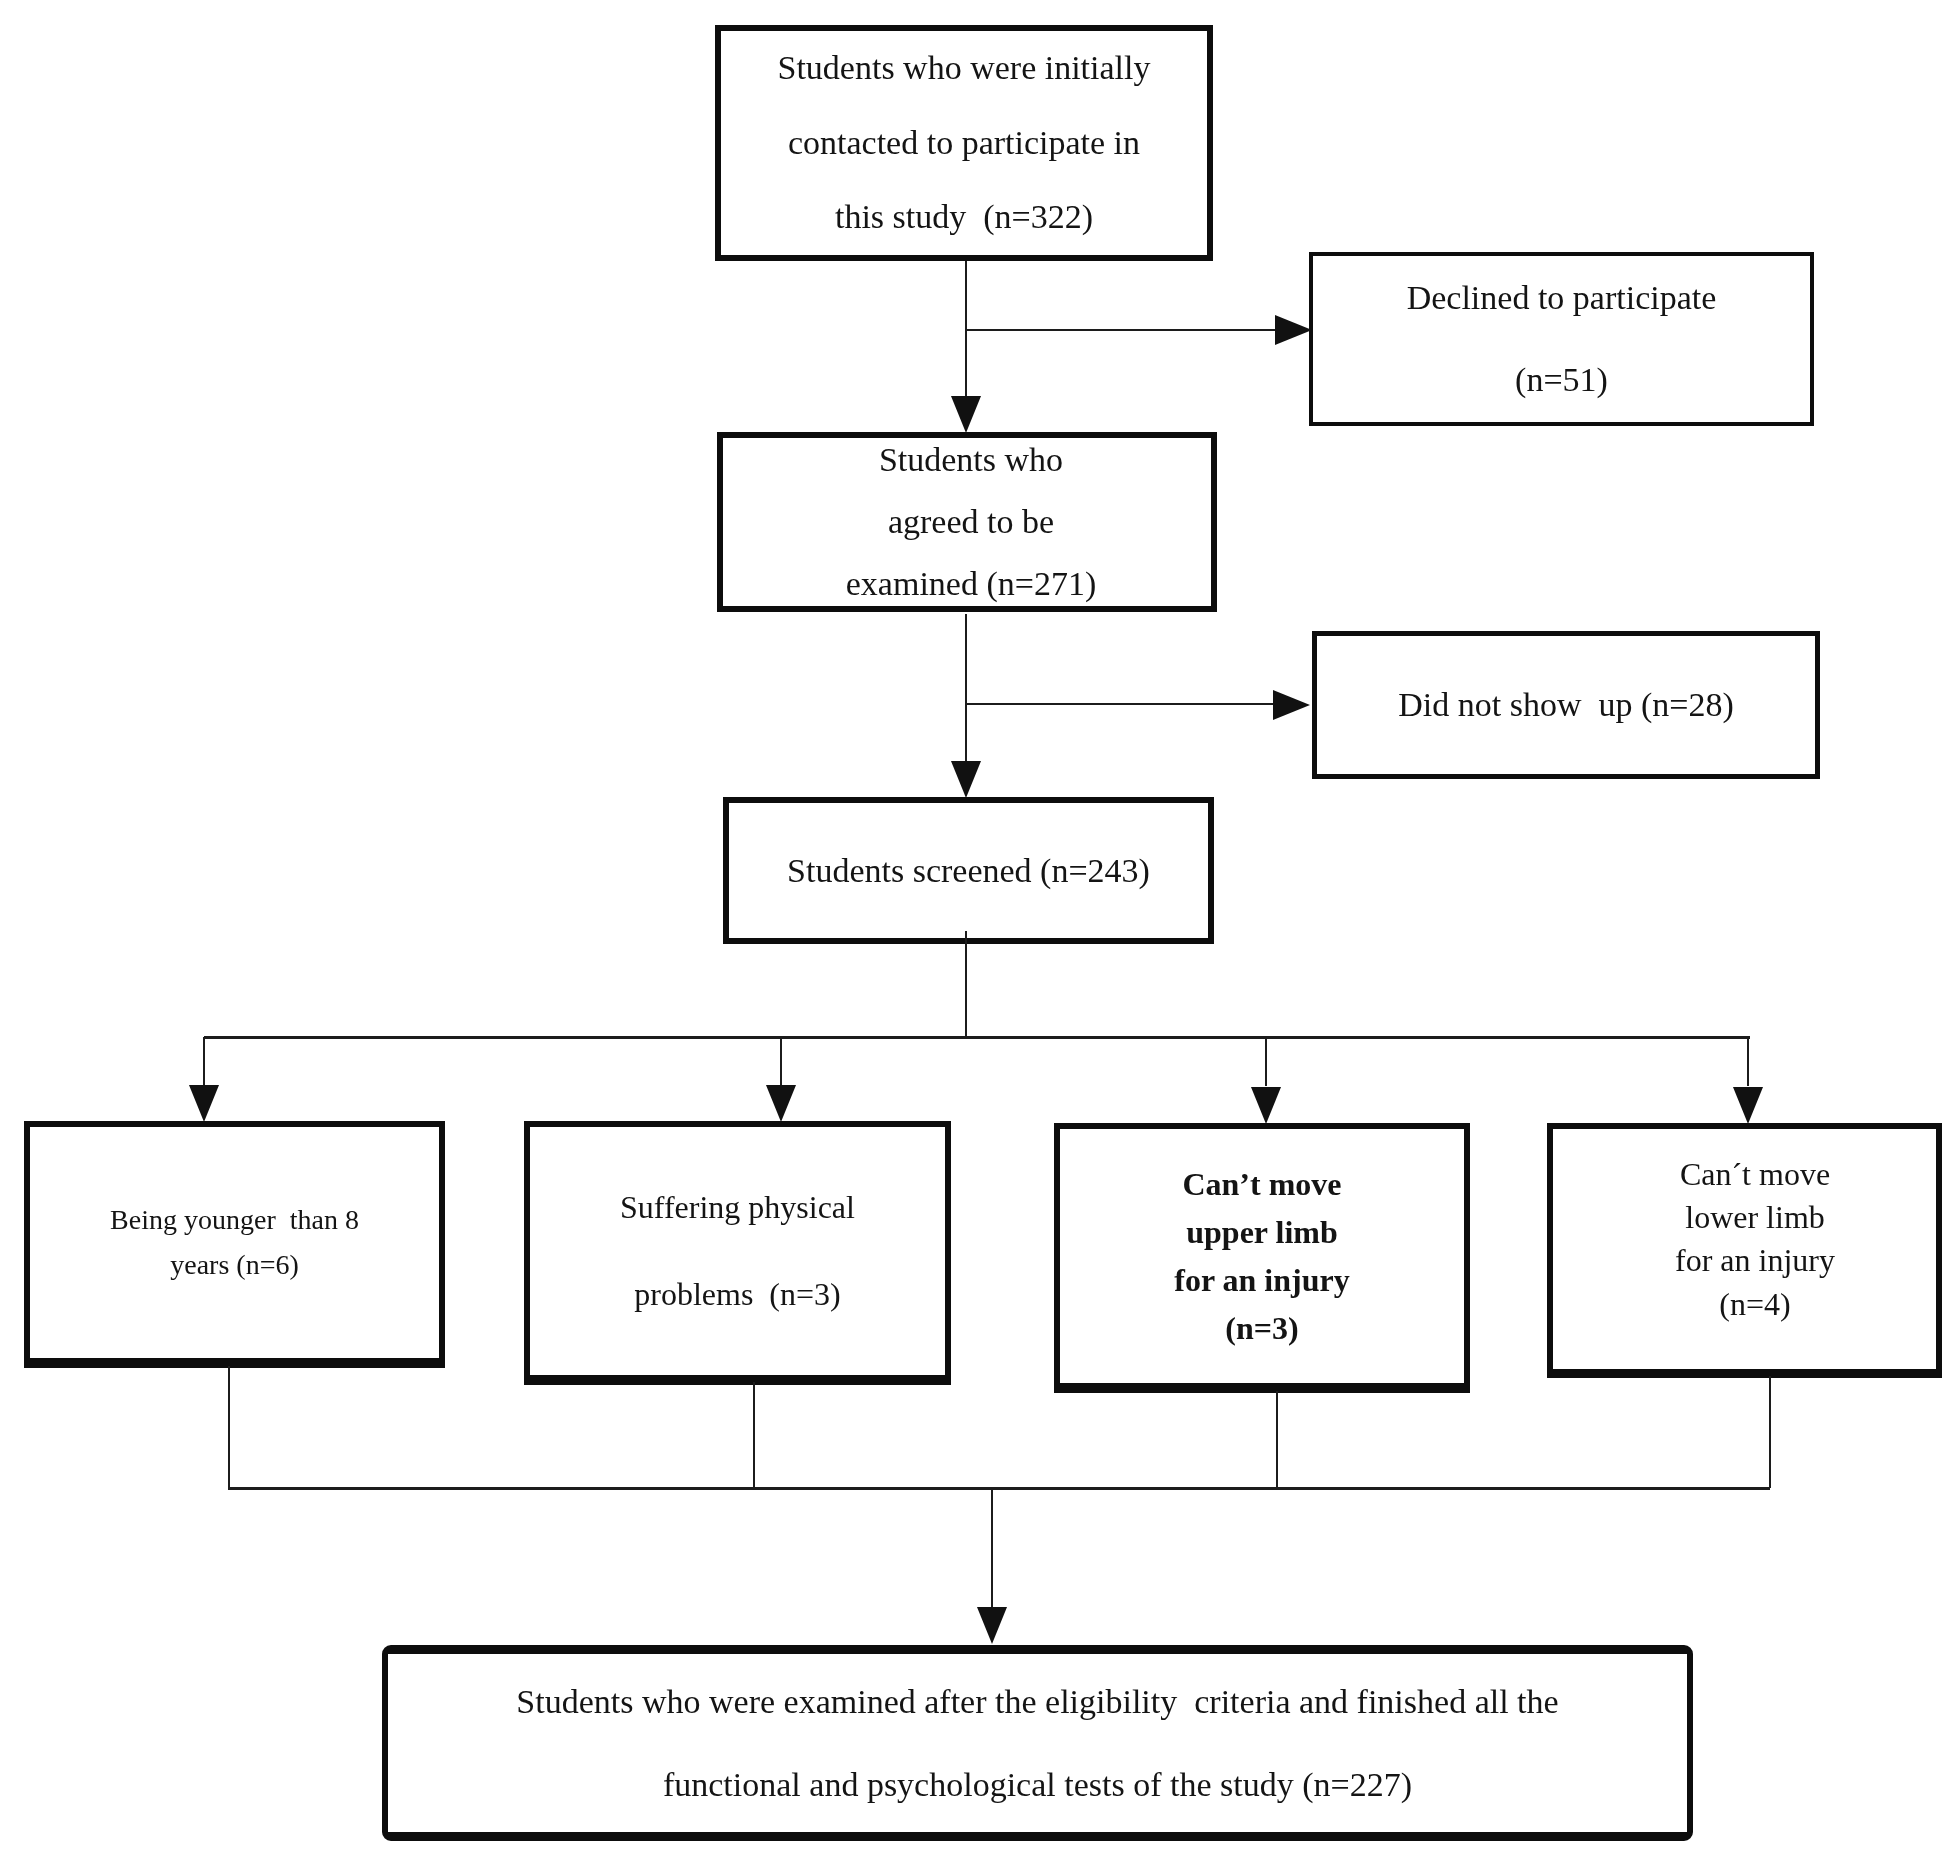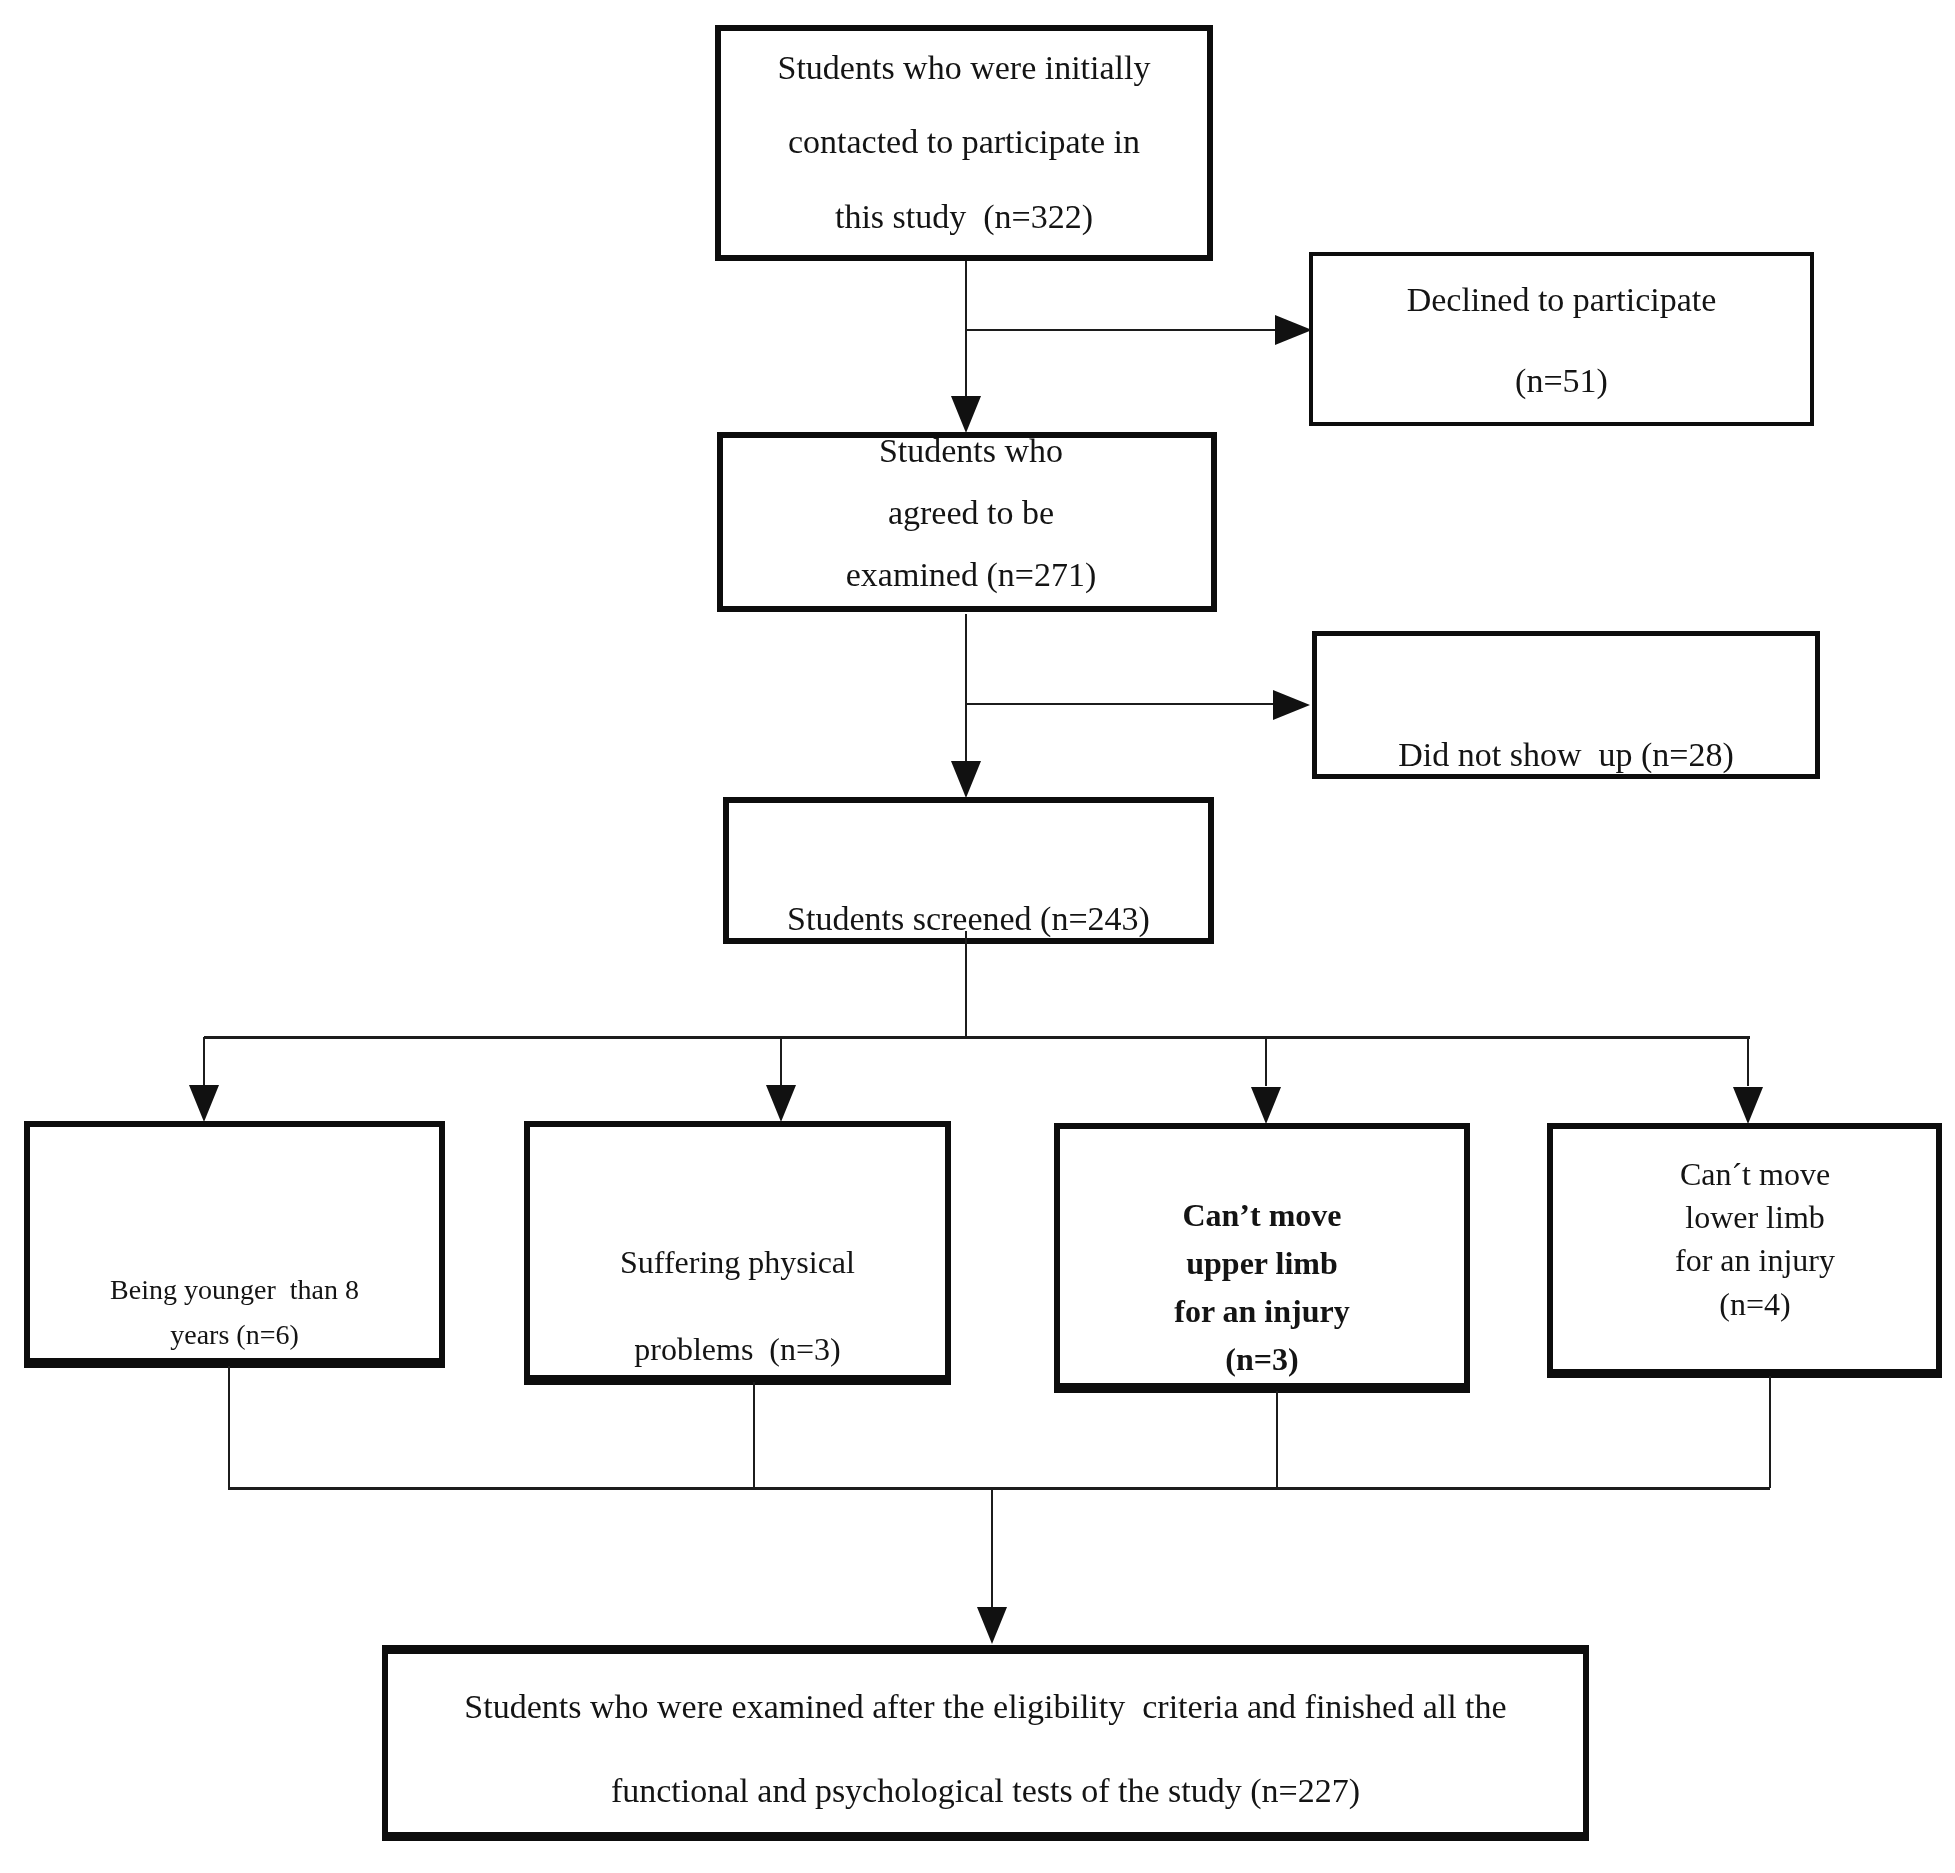--- a/index.html
+++ b/index.html
@@ -15,21 +15,21 @@
     font-family: "Liberation Serif", serif;
     color: #141414;
   }
   .node {
     position: absolute;
     box-sizing: border-box;
     background: #ffffff;
     border: 6.7px solid #0d0d0d;
     display: flex;
     flex-direction: column;
-    justify-content: flex-end;
+    justify-content: center;
     align-items: center;
     text-align: center;
   }
   .line {
     display: block;
     white-space: pre;
   }
   .vline, .hline {
     position: absolute;
     background: #1c1c1c;
@@ -96,21 +96,21 @@
     <span class="line">(n=3)</span>
   </div>
 
   <div class="node" style="left:1547px; top:1123px; width:395px; height:255px; font-size:32px; line-height:1.35; justify-content:flex-start; padding-top:24px; border-width:6px 6px 9px 6px;padding-left:21px;">
     <span class="line">Can´t move</span>
     <span class="line">lower limb</span>
     <span class="line">for an injury</span>
     <span class="line">(n=4)</span>
   </div>
 
-  <div class="node" style="left:382px; top:1645px; width:1207px; height:196px; font-size:34px; line-height:2.45; border-width:9px 6.7px 9px 6.7px;">
+  <div class="node" style="left:382px; top:1645px; width:1311px; height:196px; font-size:34px; line-height:2.45; border-width:9px 6.7px 9px 6.7px;border-radius:9px;">
     <span class="line">Students who were examined after the eligibility  criteria and finished all the</span>
     <span class="line">functional and psychological tests of the study (n=227)</span>
   </div>
 
   <div class="vline" style="left:965px; top:261px; width:2.2px; height:137px;"></div>
   <div class="arrow-down" style="left:951px; top:396px;"></div>
 
   <div class="hline" style="left:966px; top:329px; width:313px; height:2.2px;"></div>
   <div class="arrow-right" style="left:1275px; top:315px;"></div>
 

